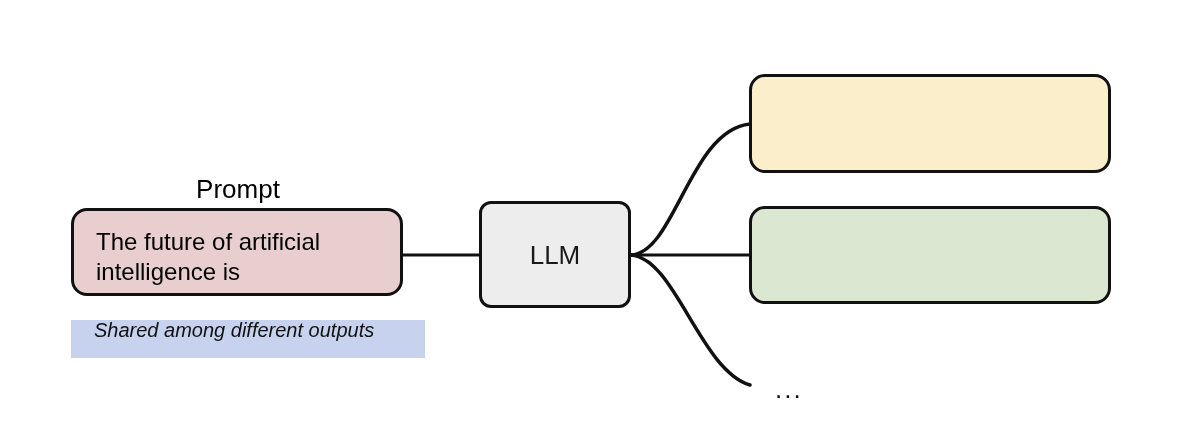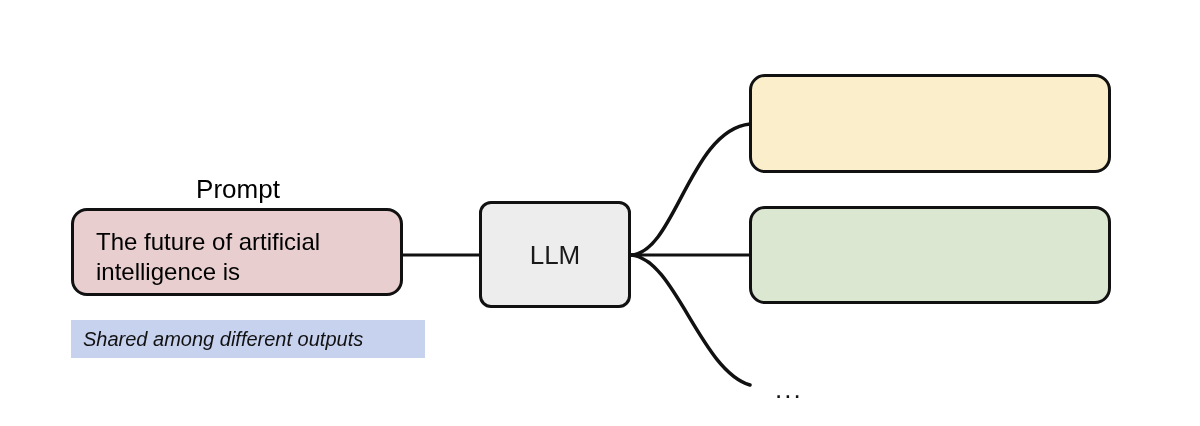--- a/index.html
+++ b/index.html
@@ -105,23 +105,22 @@
   }
 
   #shared-note {
     position: absolute;
     left: 71px;
     top: 320px;
     width: 354px;
     height: 38px;
     background: #c7d2ef;
     display: flex;
-    align-items: center;
     box-sizing: border-box;
-    padding-left: 12px;
+    padding-left: 23px;
   }
   #shared-note-text {
     font-size: 20px;
     font-style: italic;
     color: #111111;
     line-height: 1;
     white-space: nowrap;
   }
 
   #ellipsis {

